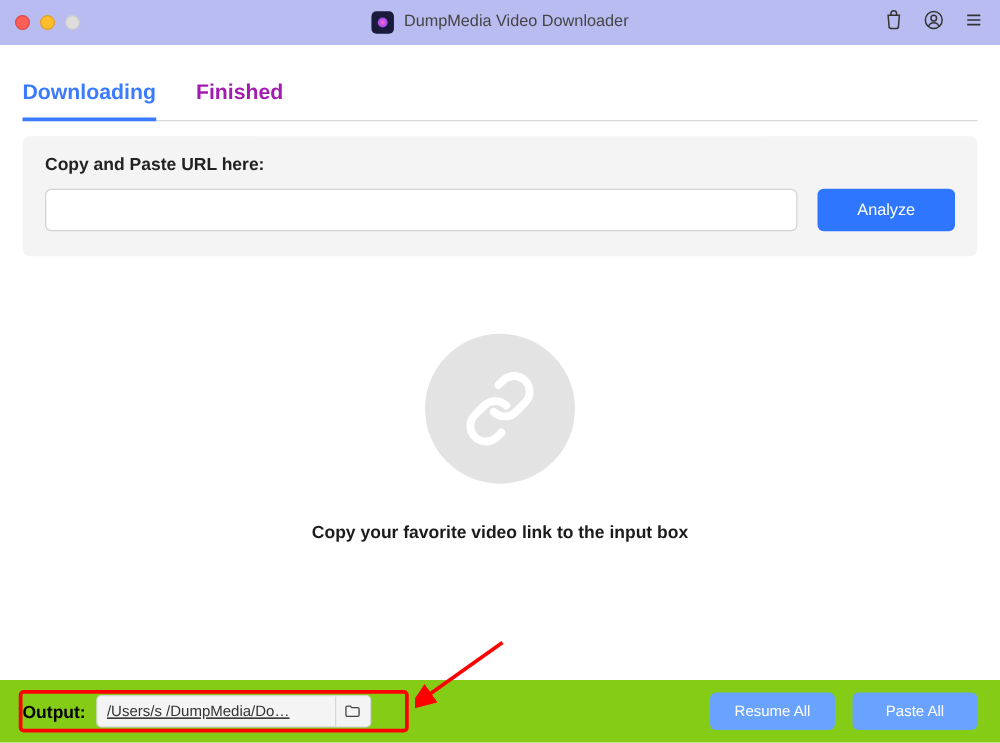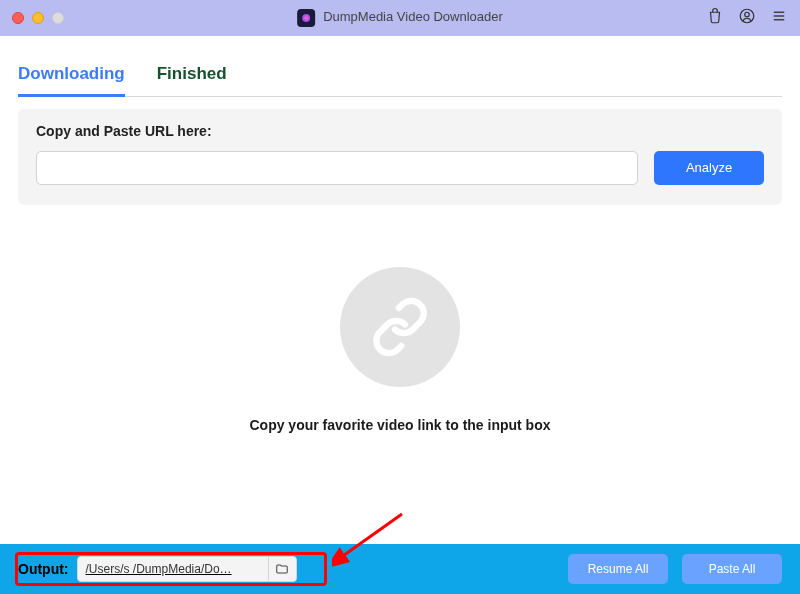--- a/index.html
+++ b/index.html
@@ -50,21 +50,21 @@
     .tabs {
       display: flex;
       gap: 32px;
       border-bottom: 1px solid #d9d9d9;
       padding-top: 28px;
     }
     .tab {
       font-size: 17px;
       font-weight: 700;
       padding-bottom: 10px;
-      color: #14532d;
+      color: #a21caf;
       cursor: pointer;
     }
     .tab.active {
       color: #3b7bff;
       border-bottom: 3px solid #3b7bff;
       margin-bottom: -1.5px;
     }
 
     .url-panel {
       margin-top: 12px;
@@ -103,21 +103,21 @@
       margin-bottom: 30px;
     }
     .empty-text {
       font-size: 14px; font-weight: 700; color: #1b1b1b;
     }
 
     .bottom-bar {
       position: absolute; bottom: 0; left: 0; right: 0;
       height: 50px; padding: 0 18px;
       display: flex; align-items: center; justify-content: space-between;
-      background: #0ea5e9;
+      background: #84cc16;
     }
     .output-group {
       display: flex; align-items: center; gap: 8px;
     }
     .output-label { font-size: 14px; font-weight: 700; }
     .output-path-box {
       display: flex; align-items: center;
       border: 1px solid #d6d6d6; border-radius: 4px; background: #f4f4f4;
       height: 26px; overflow: hidden; text-decoration: underline;
     }

